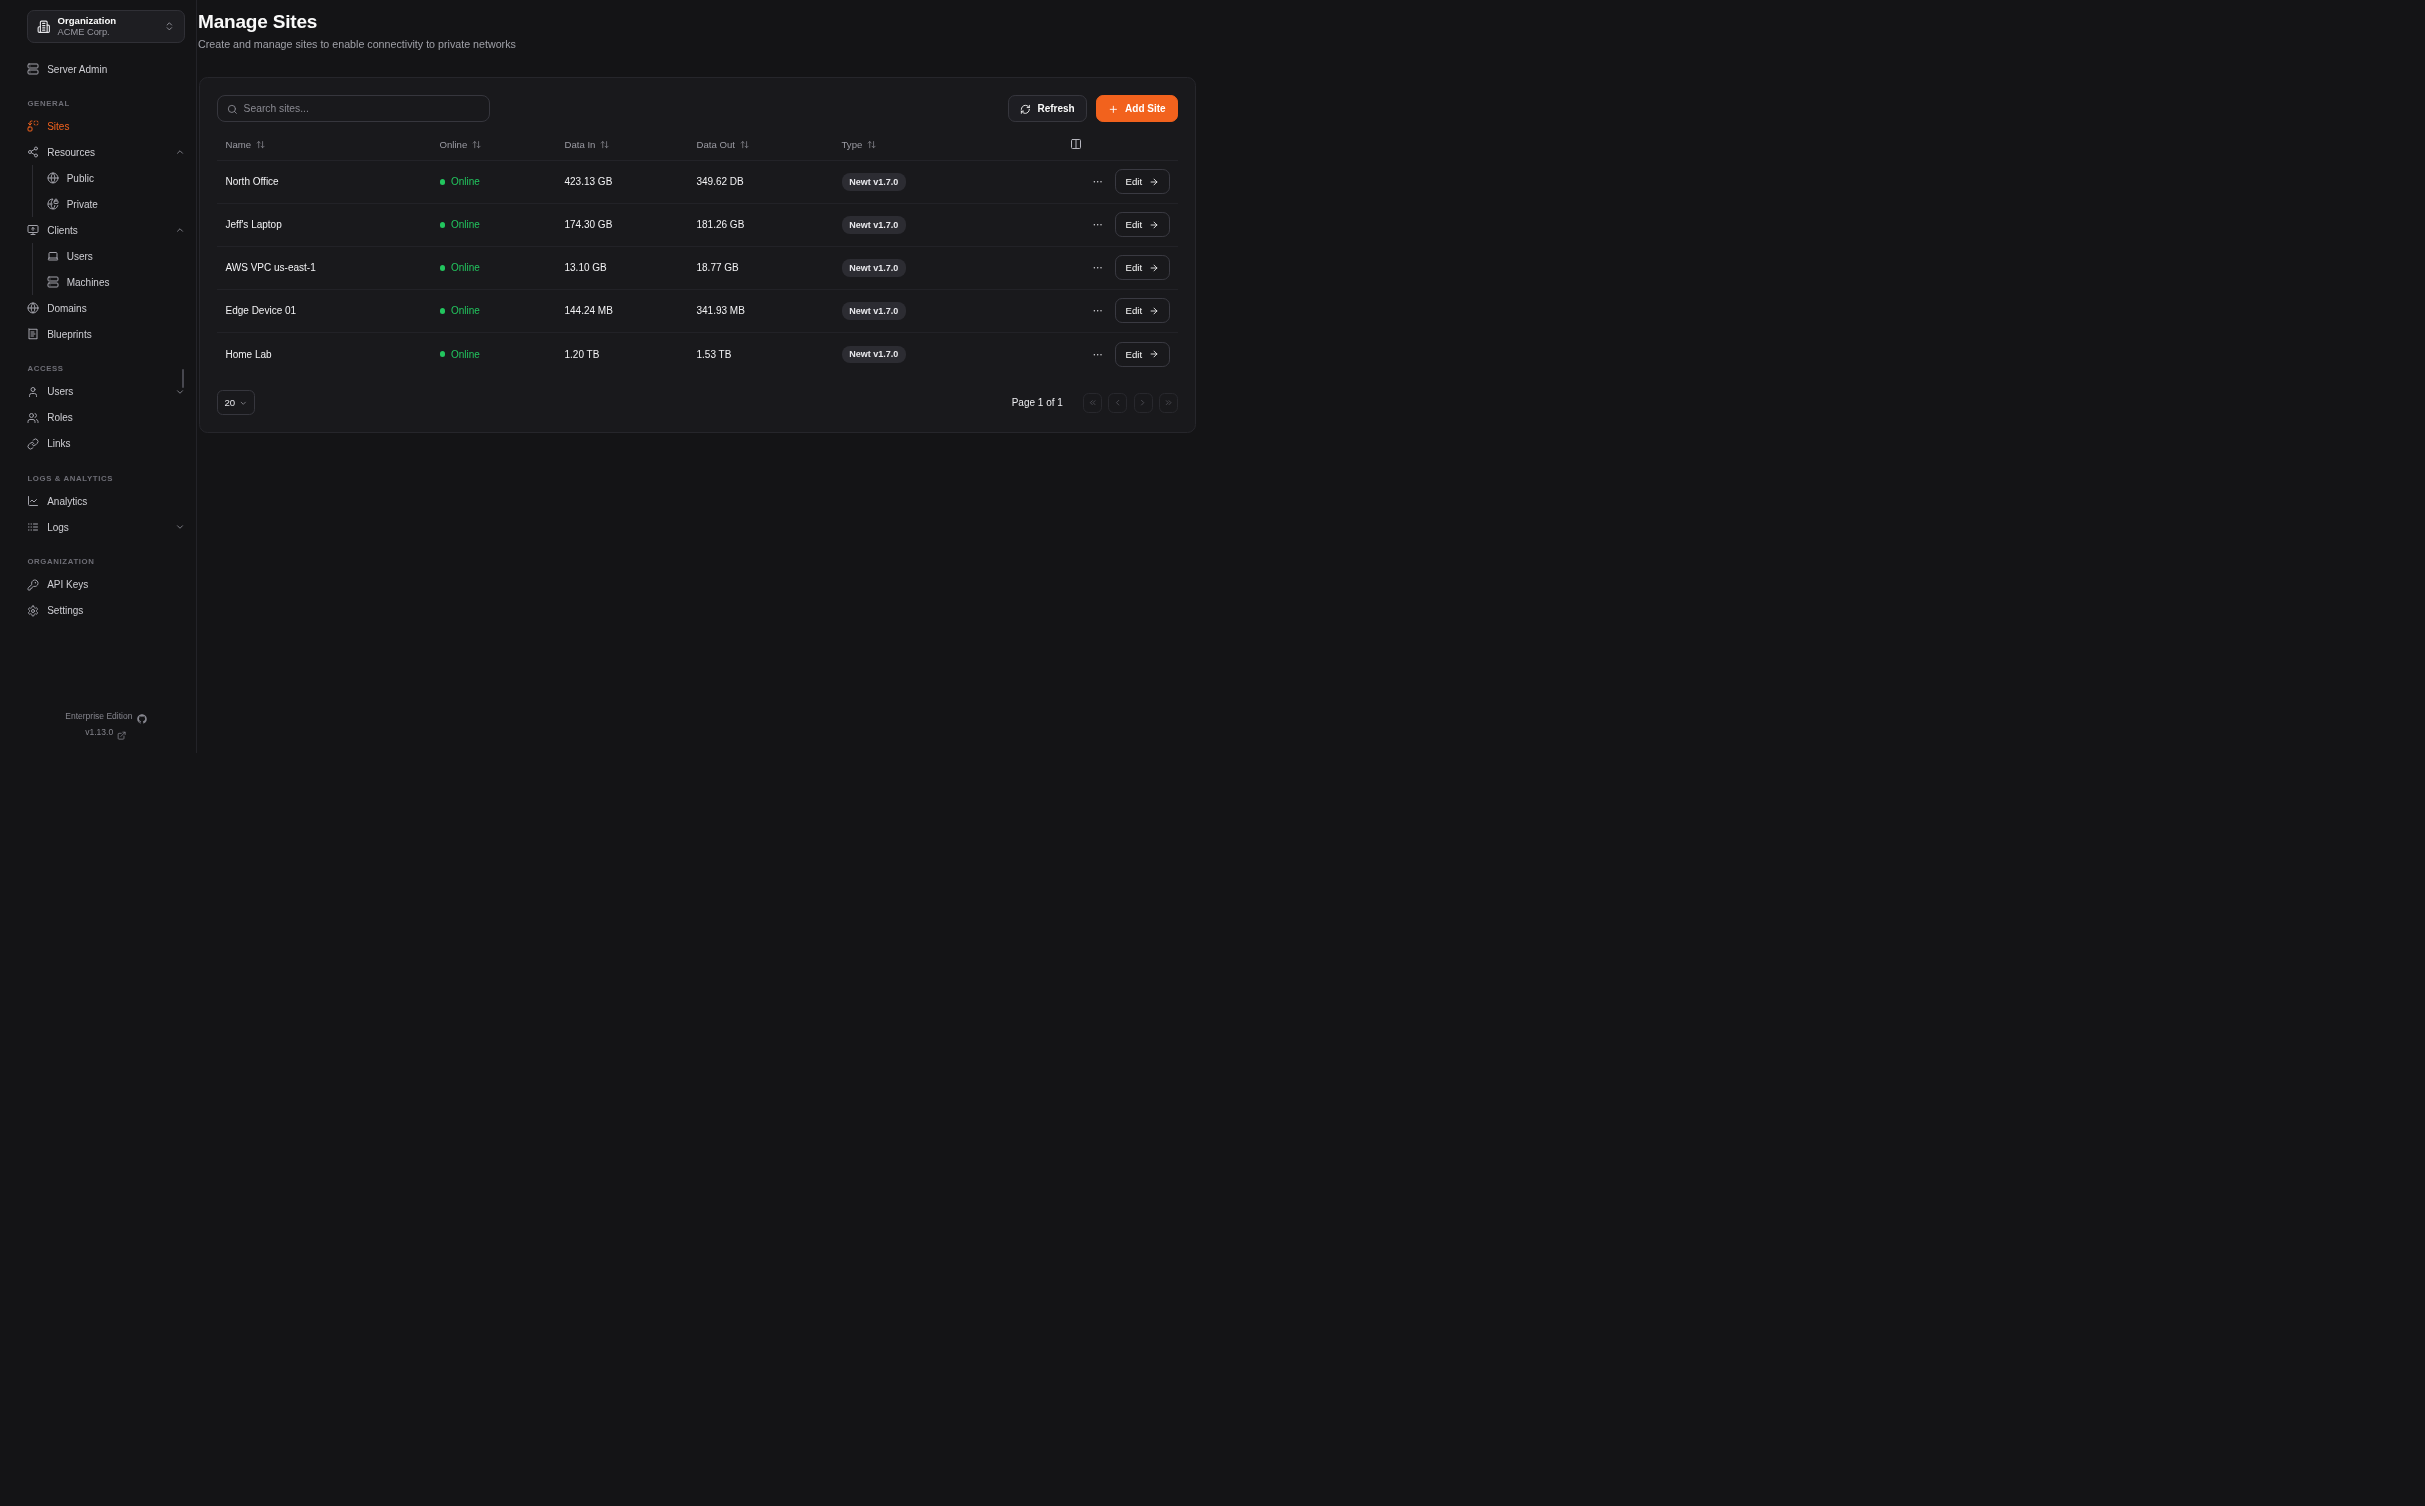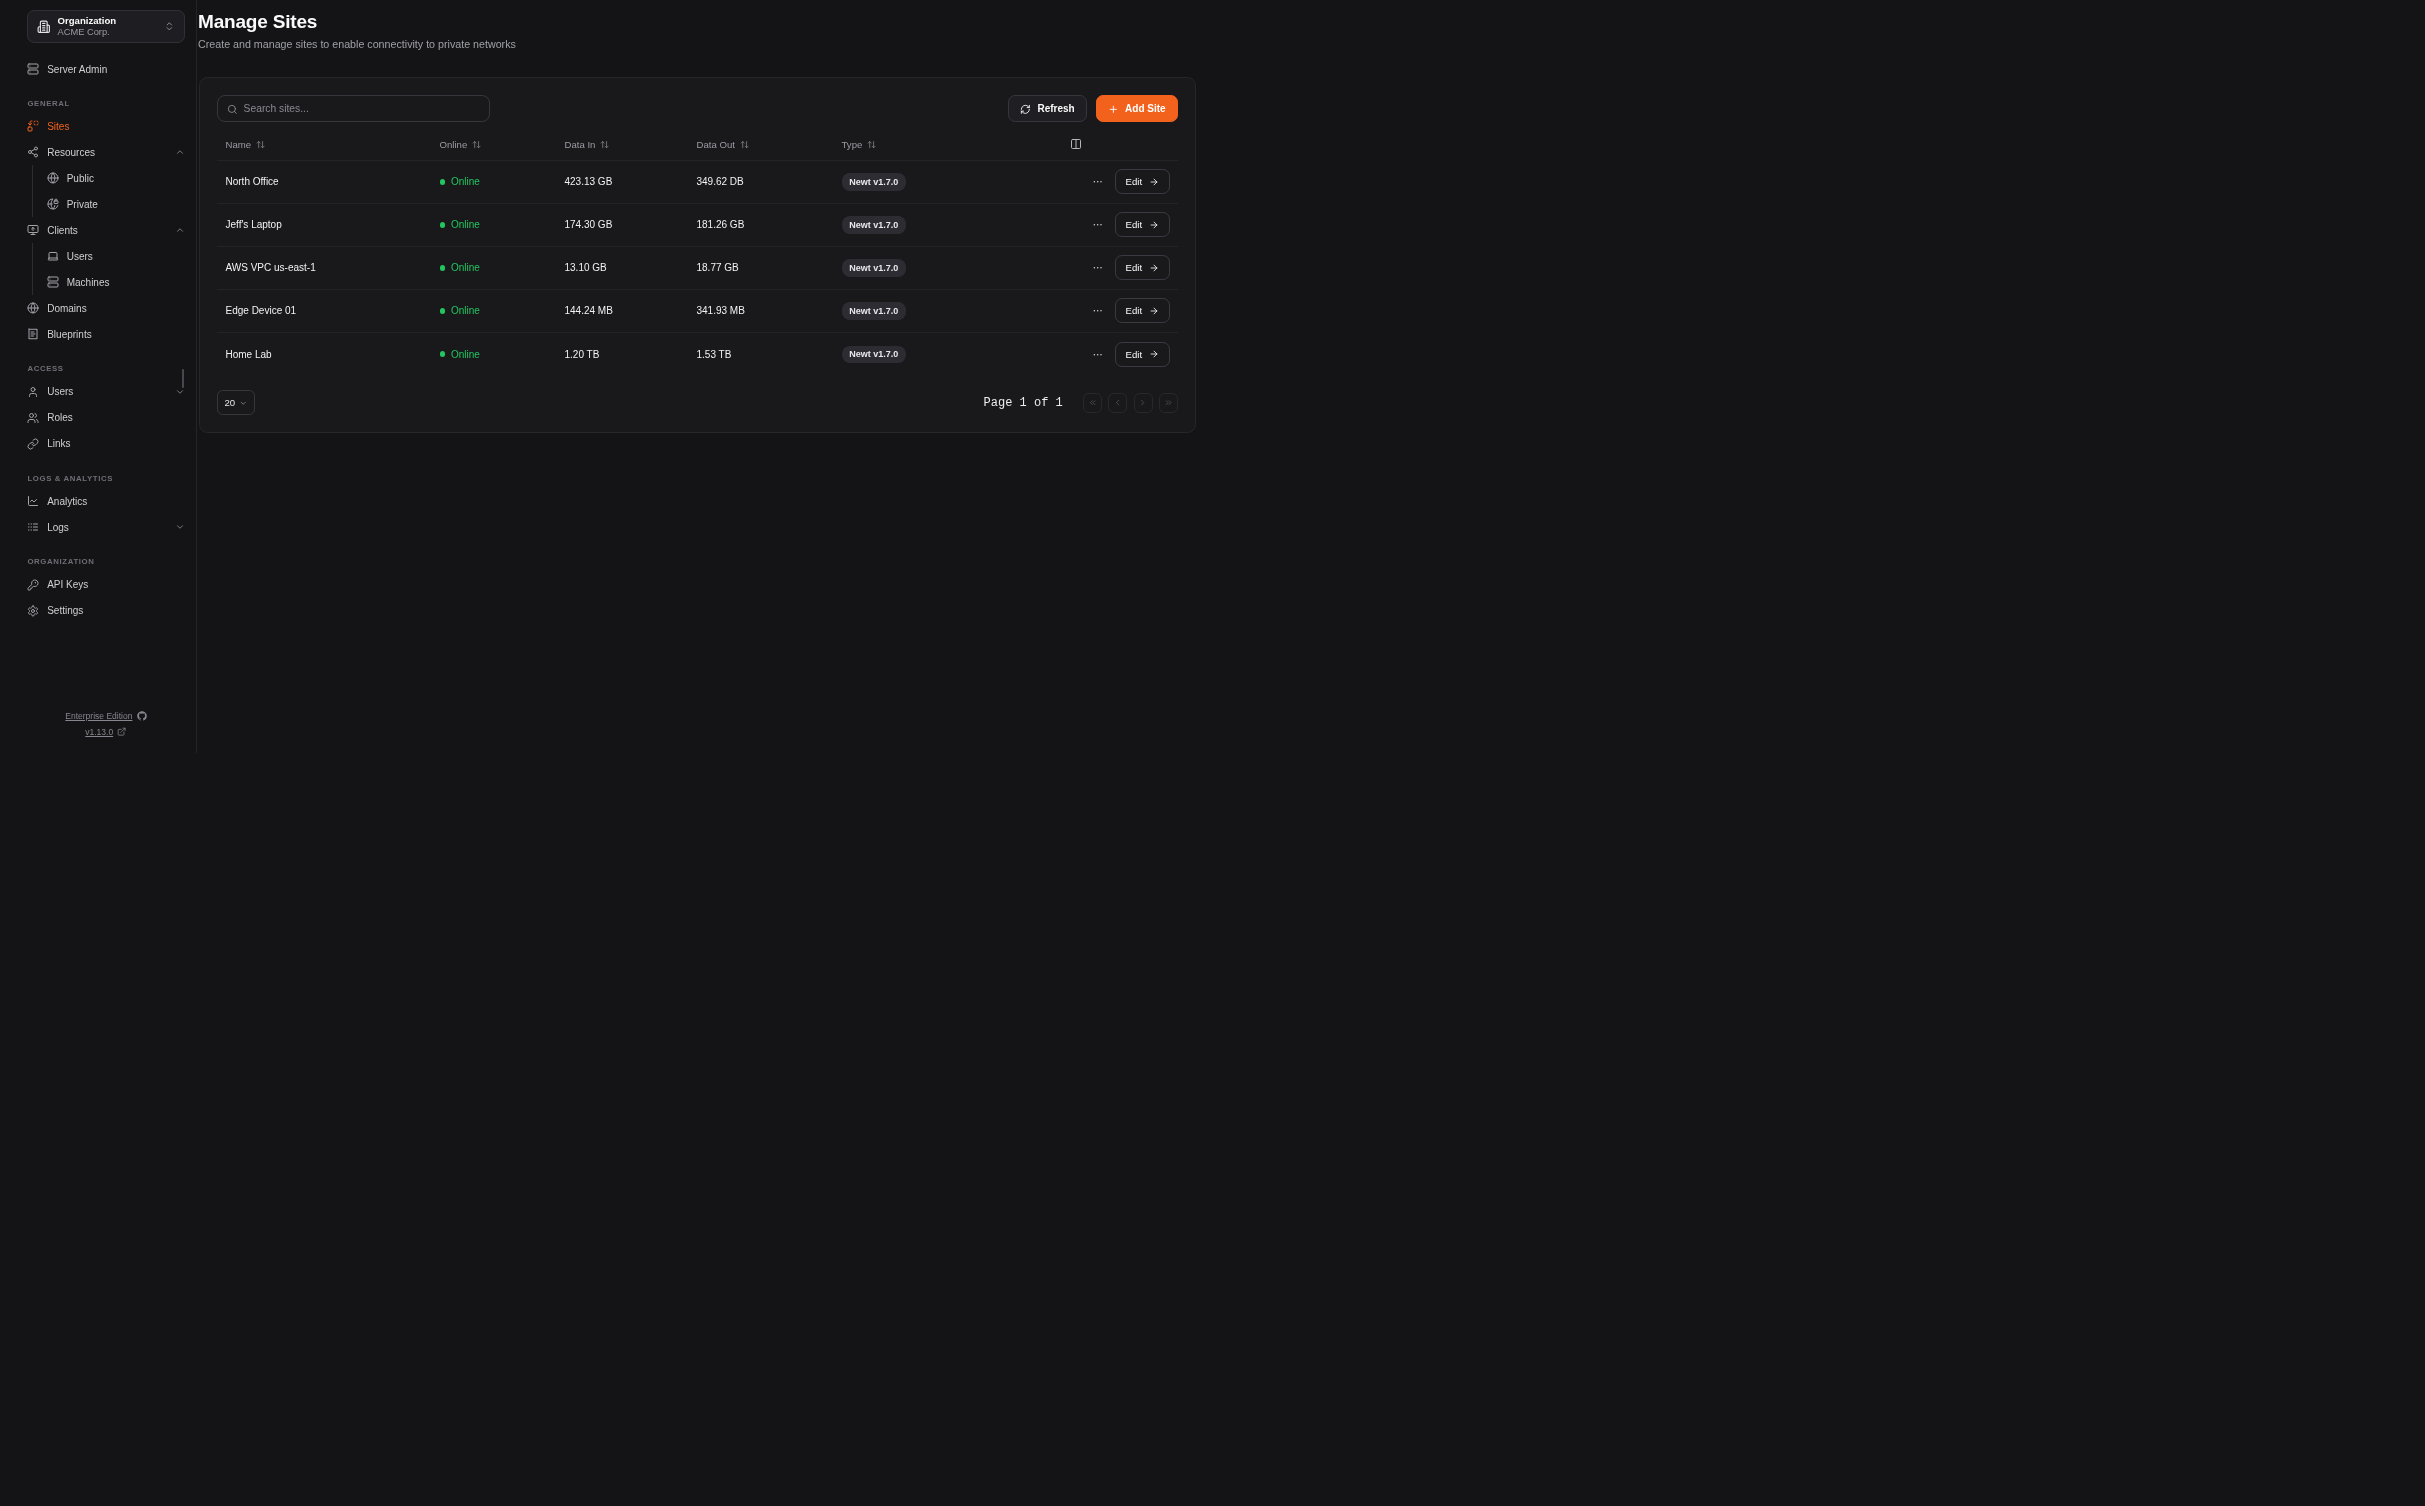--- a/index.html
+++ b/index.html
@@ -32,21 +32,21 @@
   }
   .nav-item .ni { color:#A2A2AA; }
   .nav-item.active, .nav-item.active .ni { color:#F2621D; }
   .nav-item .chev { margin-left:auto; color:#8E8E96; }
   .section-label {
     margin-top:11.4px; height:20px; display:flex; align-items:center;
     font-size:7.8px; font-weight:700; letter-spacing:.08em; color:#6E6E76;
   }
   .subgroup { margin-left:5px; border-left:0.7px solid #2C2C32; padding-left:13.5px; display:flex; flex-direction:column; }
   .sidebar-footer { margin-top:auto; text-align:center; color:#86868E; font-size:8.5px; line-height:1.9; }
-  .foot-line { display:flex; align-items:center; justify-content:center; gap:4.3px;text-decoration:underline; }
+  .foot-line { display:flex; align-items:flex-end; justify-content:center; gap:4.3px; }
   .drag-nub { position:absolute; left:182px; top:369px; width:2.1px; height:19px; background:#47474F; border-radius:1.4px; }
 
   
   .main { position:absolute; left:181px; top:0; right:0; bottom:0; }
   .topbar { height:51px; display:flex; align-items:center; padding:0 17px; }
   .brand { display:flex; align-items:center; gap:6.4px; }
   .brand-name { font-size:10.7px; font-weight:700; letter-spacing:.04em; color:#FAFAFA; }
   .topbar-right { margin-left:auto; display:flex; align-items:center; gap:14.2px; }
   .theme-toggle { display:flex; align-items:center; gap:6.4px; font-size:10px; font-weight:500; color:#FAFAFA; cursor:pointer; }
   .avatar {
@@ -108,21 +108,21 @@
     gap:6.4px; padding:0 10px; cursor:pointer; font-family:inherit;
   }
 
   .card-footer { margin-top:auto; display:flex; align-items:center; }
   .page-size {
     height:25px; min-width:30px; border:0.7px solid #36363D; border-radius:5.7px;
     display:flex; align-items:center; gap:4.3px; padding:0 6.4px; font-size:9.6px;
     color:#E6E6EA; cursor:pointer; background:transparent;
   }
   .pager { margin-left:auto; display:flex; align-items:center; gap:20px; }
-  .page-info { font-size:12px; font-weight:500; color:#ECECEF;font-family:Liberation Mono, monospace; }
+  .page-info { font-size:10px; font-weight:500; color:#ECECEF; }
   .pager-btns { display:flex; gap:6.4px; }
   .pg-btn {
     width:19px; height:20px; border:0.7px solid #28282D; border-radius:5.7px;
     display:flex; align-items:center; justify-content:center; color:#55555D;
     background:transparent; cursor:default;
   }
 </style>
 </head>
 <body>
 

